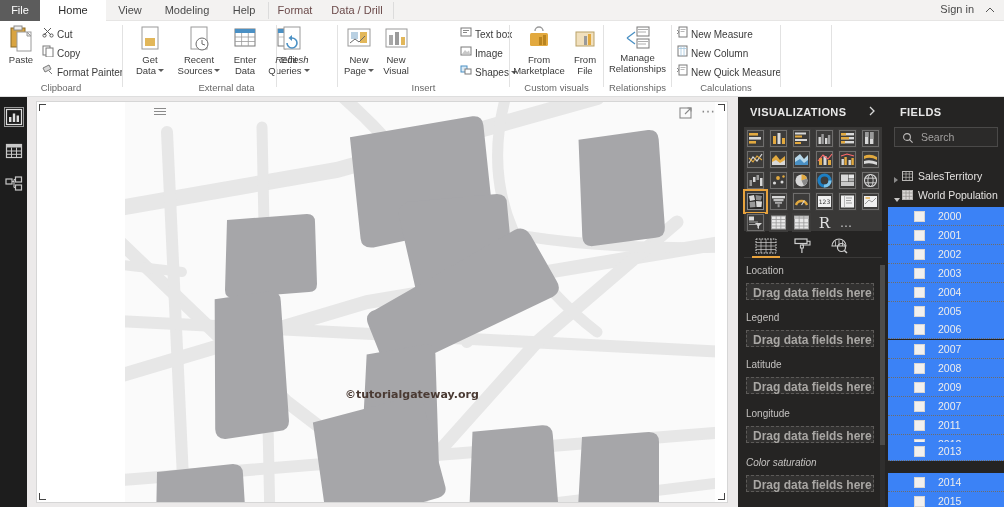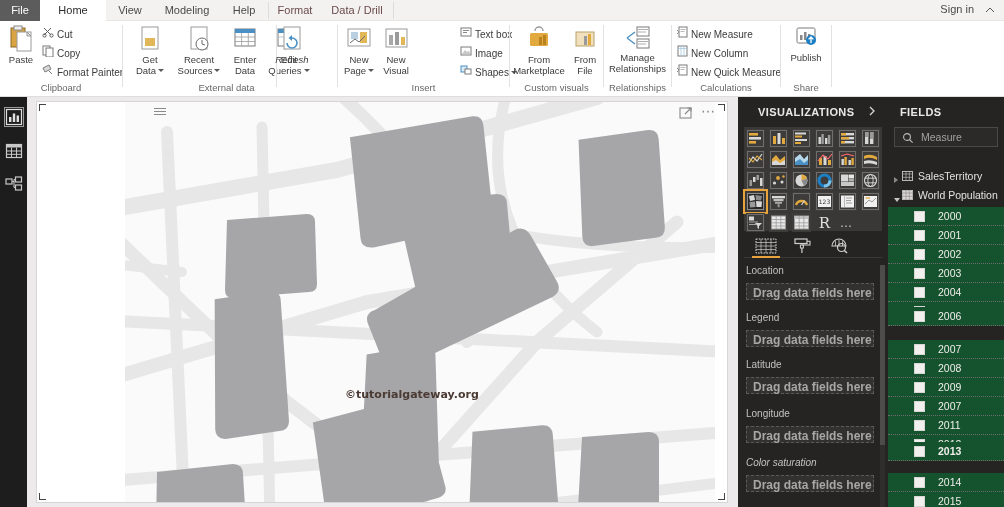--- a/index.html
+++ b/index.html
@@ -85,21 +85,21 @@
 
   .srchbox { position:absolute; left:6px; top:30px; width:104px; height:20px; border:1px solid #4a4948; background:#2b2a29; cursor:text;}
   .srchbox .ph { position:absolute; left:26px; top:3px; font-size:10.5px; color:#a3a1a0; }
   .srch-ico { position:absolute; left:7px; top:4px; width:12px; height:12px; }
 
   .fldlist { position:absolute; left:0px; top:56px; width:116px; height:451px; }
   .tbl-row { position:absolute; left:0; width:116px; height:19px; cursor:default; }
   .tbl-row .nm { position:absolute; left:30px; top:3px; font-size:10.5px; color:#e4e2e0; white-space:nowrap;}
   .tbl-row .tri { position:absolute; left:5px; top:7px; width:0;height:0;}
   .tbl-ico { position:absolute; left:14px; top:4px; width:11px; height:10px;}
-  .fld-row { position:absolute; left:0; width:116px; height:19px; background:#14532d; border-bottom:1px dotted #6e6d6b; cursor:default;}
+  .fld-row { position:absolute; left:0; width:116px; height:19px; background:#3b82f6; border-bottom:1px dotted #6e6d6b; cursor:default;}
   .fld-row .cb { position:absolute; left:26px; top:4px; width:11px; height:11px; border:1px solid #d8d6d4; background:#f2f0ee;}
   .fld-row .nm { position:absolute; left:50px; top:3px; font-size:10.5px; color:#f0eeec;}
 </style>
 </head>
 <body>
 
 <div id="app">
 
   <div class="tabstrip">
     <div class="tab file" style="left:0;width:40px;">File</div>
@@ -348,36 +348,20 @@
               <rect x="3" y="1" width="8" height="10" fill="#fff" stroke="#7a7a7a"></rect>
               <path d="M4.5 3.5 H9.5 M4.5 5.5 H8.5" stroke="#9a9a9a" stroke-width=".7"></path>
               <path d="M1 4 L3 6 L1 8" stroke="#8a8a8a" fill="none"></path>
             </svg>
         </span><span class="t">New Quick Measure</span>
       </div>
       <div class="grp-label">Calculations</div>
     </div>
     <div class="grpsep" style="left:780px;"></div>
 
-    <div class="grp" style="left:781px;width:50px;">
-      <div class="bigbtn" style="left:3px;top:4px;width:44px;">
-        <span class="glyph">
-          <svg width="28" height="26" viewBox="0 0 28 26">
-              <rect x="5" y="3" width="18" height="15" rx="1.5" fill="#fff" stroke="#7a7a7a"></rect>
-              <rect x="8" y="10" width="2.5" height="5" fill="#8a8a8a"></rect>
-              <rect x="12" y="7" width="2.5" height="8" fill="#8a8a8a"></rect>
-              <rect x="16" y="9" width="2.5" height="6" fill="#8a8a8a"></rect>
-              <circle cx="19" cy="15" r="5" fill="#1d7fc4"></circle>
-              <path d="M19 12 L19 18 M16.6 14.4 L19 12 L21.4 14.4" stroke="#fff" stroke-width="1.3" fill="none"></path>
-            </svg>
-        </span>
-        <span class="lbl">Publish</span>
-      </div>
-      <div class="grp-label">Share</div>
-    </div>
     <div class="grpsep" style="left:831px;"></div>
   </div>
   <div class="ribbon-bottom"></div>
 
   <div class="rail">
     <div class="rail-item sel" style="top:11px;">
       <svg width="18" height="18" viewBox="0 0 18 18">
           <rect x="1.5" y="1.5" width="15" height="15" fill="none" stroke="#e0e0e0" stroke-width="1.2"></rect>
           <rect x="4" y="9" width="2.4" height="5" fill="#e0e0e0"></rect>
           <rect x="7.8" y="5.5" width="2.4" height="8.5" fill="#e0e0e0"></rect>
@@ -459,21 +443,21 @@
 
         <div class="corner c-tl"></div>
         <div class="corner c-tr"></div>
         <div class="corner c-bl"></div>
         <div class="corner c-br"></div>
       </div>
     </div>
   </div>
 
   <div class="visPane">
-    <div class="paneTitle" style="left:20px;">VISUALIZATIONS</div>
+    <div class="paneTitle" style="left:12px;">VISUALIZATIONS</div>
     <div class="collapse-arrow">
       <svg width="12" height="12" viewBox="0 0 12 12">
           <path d="M4 2 L8 6 L4 10" stroke="#d8d8d8" stroke-width="1.3" fill="none"></path>
         </svg>
     </div>
 
     <div class="vizgrid">
 
       <div class="vzi" style="left:2px;top:2px;">
         <svg width="19" height="19" viewBox="0 0 19 19">
@@ -763,21 +747,21 @@
   <div class="fldPane">
     <div class="paneTitle" style="left:12px;">FIELDS</div>
 
     <div class="srchbox">
       <span class="srch-ico">
         <svg width="12" height="12" viewBox="0 0 12 12">
             <circle cx="5" cy="5" r="3.4" fill="none" stroke="#bdbbba" stroke-width="1.1"></circle>
             <path d="M7.6 7.6 L10.6 10.6" stroke="#bdbbba" stroke-width="1.2"></path>
           </svg>
       </span>
-      <span class="ph">Measure</span>
+      <span class="ph">Search</span>
     </div>
 
     <div class="fldlist">
 
       <div class="tbl-row" style="top:33px;">
         <span class="tri">
           <svg width="8" height="6" viewBox="0 0 8 6">
               <path d="M1 1 L7 1 L4 5 Z" fill="#c8c6c4"></path>
             </svg>
         </span>
@@ -822,21 +806,21 @@
           <span class="nm">2003</span>
         </div>
       <div class="fld-row" style="top:130px;">
           <span class="cb"></span>
           <span class="nm">2004</span>
         </div>
       <div class="fld-row" style="top:149px;">
           <span class="cb"></span>
           <span class="nm">2005</span>
         </div>
-      <div class="fld-row" style="top:154px;text-align:center;">
+      <div class="fld-row" style="top:167px;text-align:center;">
           <span class="cb"></span>
           <span class="nm">2006</span>
         </div>
       <div class="fld-row" style="top:187px;">
           <span class="cb"></span>
           <span class="nm">2007</span>
         </div>
       <div class="fld-row" style="top:206px;">
           <span class="cb"></span>
           <span class="nm">2008</span>
@@ -850,21 +834,21 @@
           <span class="nm">2007</span>
         </div>
       <div class="fld-row" style="top:263px;">
           <span class="cb"></span>
           <span class="nm">2011</span>
         </div>
       <div class="fld-row" style="top:282px;">
           <span class="cb"></span>
           <span class="nm">2012</span>
         </div>
-      <div class="fld-row" style="top:289px;font-weight:bold;">
+      <div class="fld-row" style="top:289px;">
           <span class="cb"></span>
           <span class="nm">2013</span>
         </div>
       <div class="fld-row" style="top:320px;">
           <span class="cb"></span>
           <span class="nm">2014</span>
         </div>
       <div class="fld-row" style="top:339px;">
           <span class="cb"></span>
           <span class="nm">2015</span>

